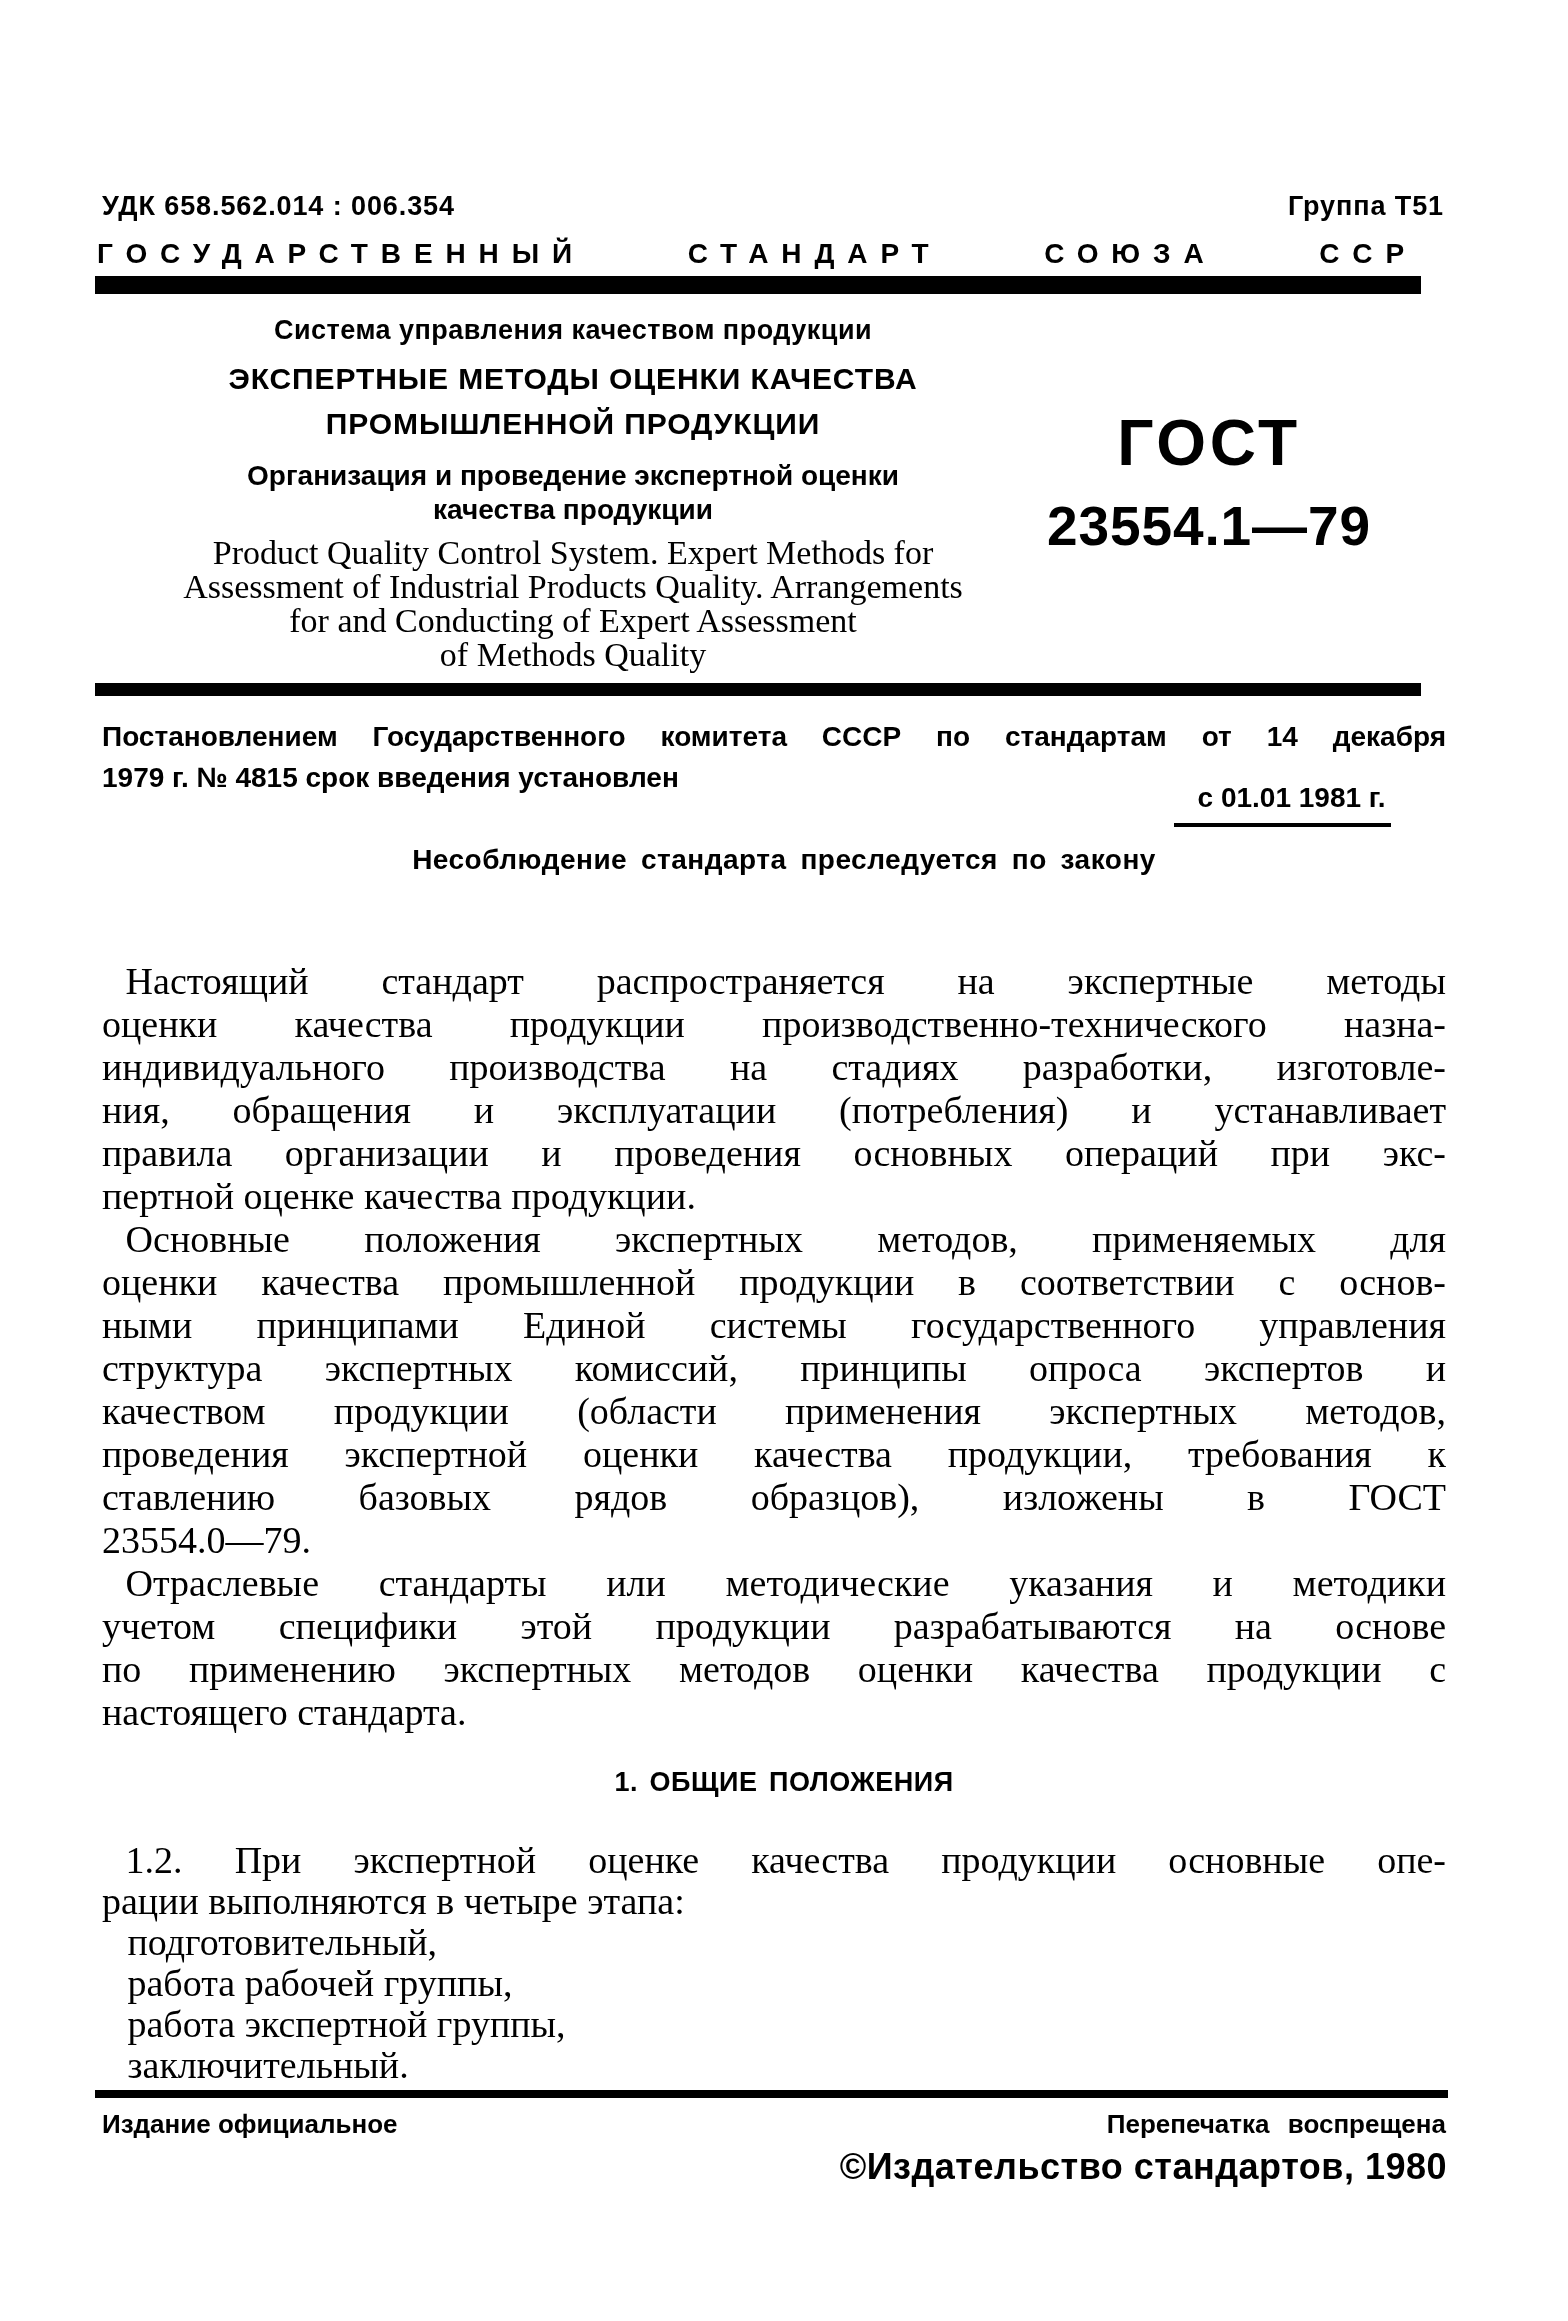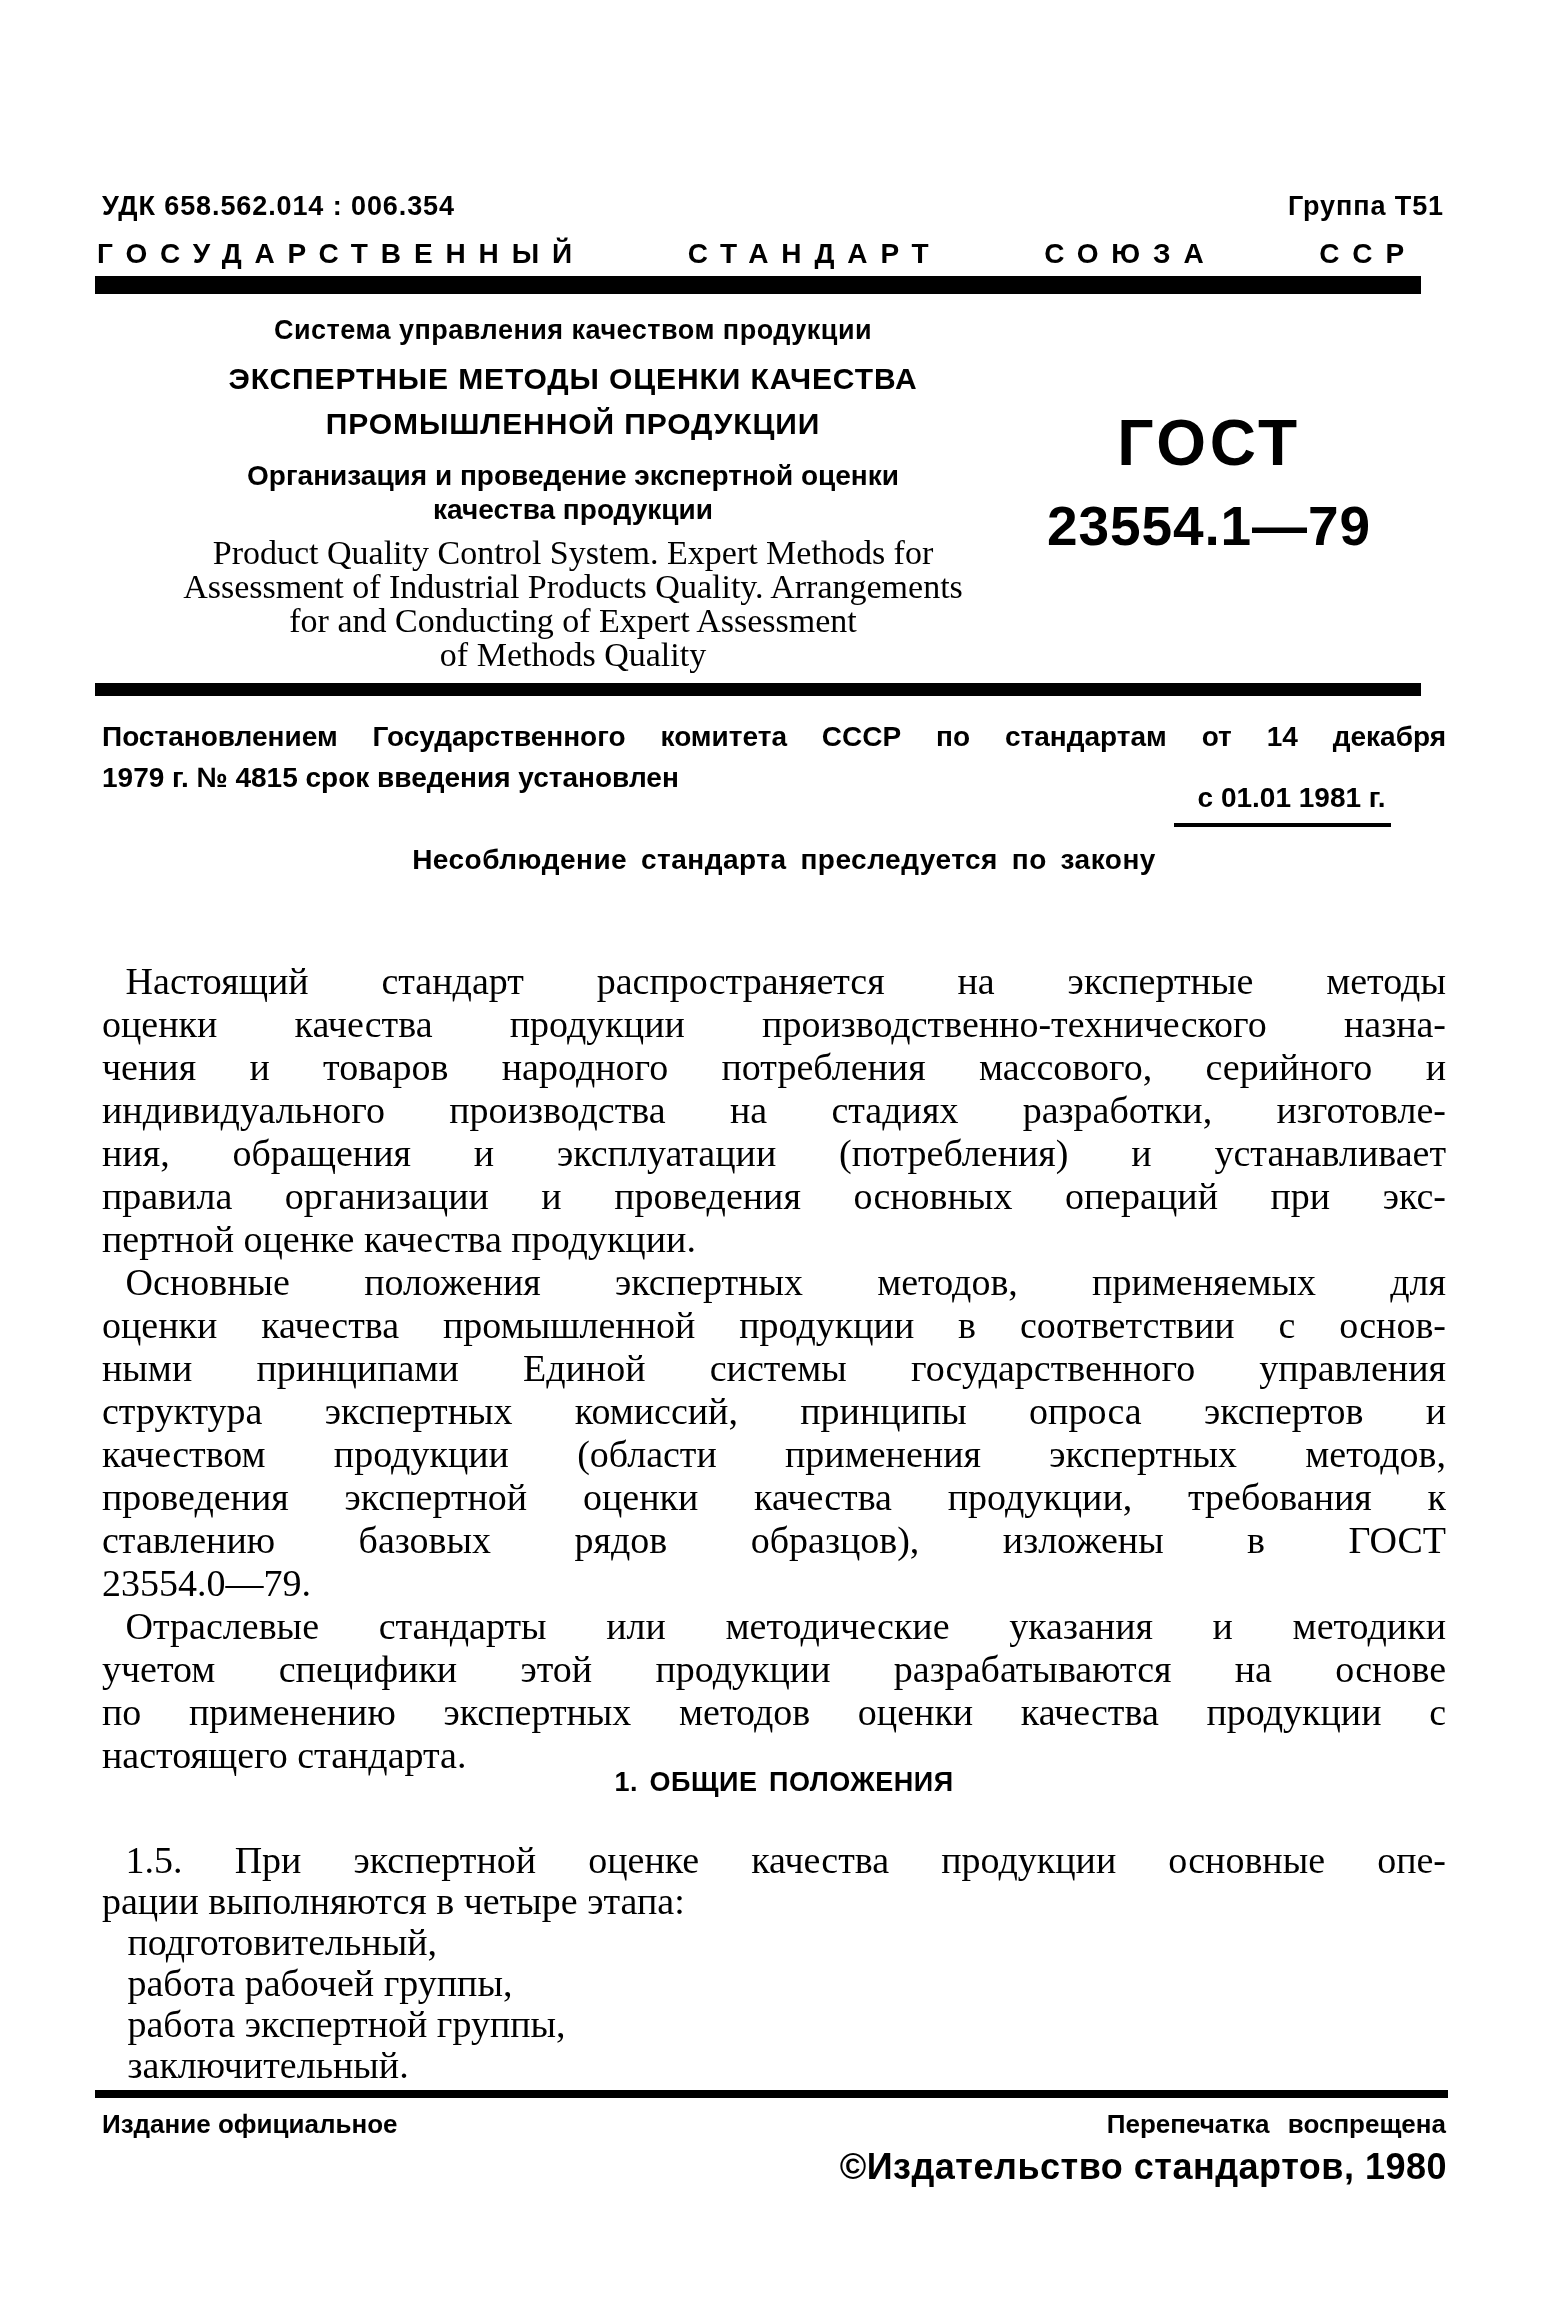--- a/index.html
+++ b/index.html
@@ -116,21 +116,20 @@
   <div>1979 г. № 4815 срок введения установлен</div>
 </div>
 
 <div id="date" class="abs">с 01.01 1981 г.</div>
 
 <div id="lawnotice" class="abs">Несоблюдение стандарта преследуется по закону</div>
 
 <div id="bodytext" class="abs">
   <div class="bl ind">Настоящий стандарт распространяется на экспертные методы</div>
   <div class="bl">оценки качества продукции производственно-технического назна-</div>
-  <div class="bl">чения и товаров народного потребления массового, серийного и</div>
   <div class="bl">индивидуального производства на стадиях разработки, изготовле-</div>
   <div class="bl">ния, обращения и эксплуатации (потребления) и устанавливает</div>
   <div class="bl">правила организации и проведения основных операций при экс-</div>
   <div class="bl-end">пертной оценке качества продукции.</div>
 
   <div class="bl ind">Основные положения экспертных методов, применяемых для</div>
   <div class="bl">оценки качества промышленной продукции в соответствии с основ-</div>
   <div class="bl">ными принципами Единой системы государственного управления</div>
   <div class="bl">структура экспертных комиссий, принципы опроса экспертов и</div>
   <div class="bl">качеством продукции (области применения экспертных методов,</div>
@@ -140,21 +139,21 @@
 
   <div class="bl ind">Отраслевые стандарты или методические указания и методики</div>
   <div class="bl">учетом специфики этой продукции разрабатываются на основе</div>
   <div class="bl">по применению экспертных методов оценки качества продукции с</div>
   <div class="bl-end">настоящего стандарта.</div>
 </div>
 
 <div id="heading1" class="abs">1. ОБЩИЕ ПОЛОЖЕНИЯ</div>
 
 <div id="clause" class="abs">
-  <div class="bl ind">1.5. При экспертной оценке качества продукции основные опе-</div>
+  <div class="bl ind">1.2. При экспертной оценке качества продукции основные опе-</div>
   <div class="bl-end">рации выполняются в четыре этапа:</div>
   <div class="stage">подготовительный,</div>
   <div class="stage">работа рабочей группы,</div>
   <div class="stage">работа экспертной группы,</div>
   <div class="stage">заключительный.</div>
 </div>
 
 <div id="rule3" class="abs rule"></div>
 
 <div id="footline" class="abs">

